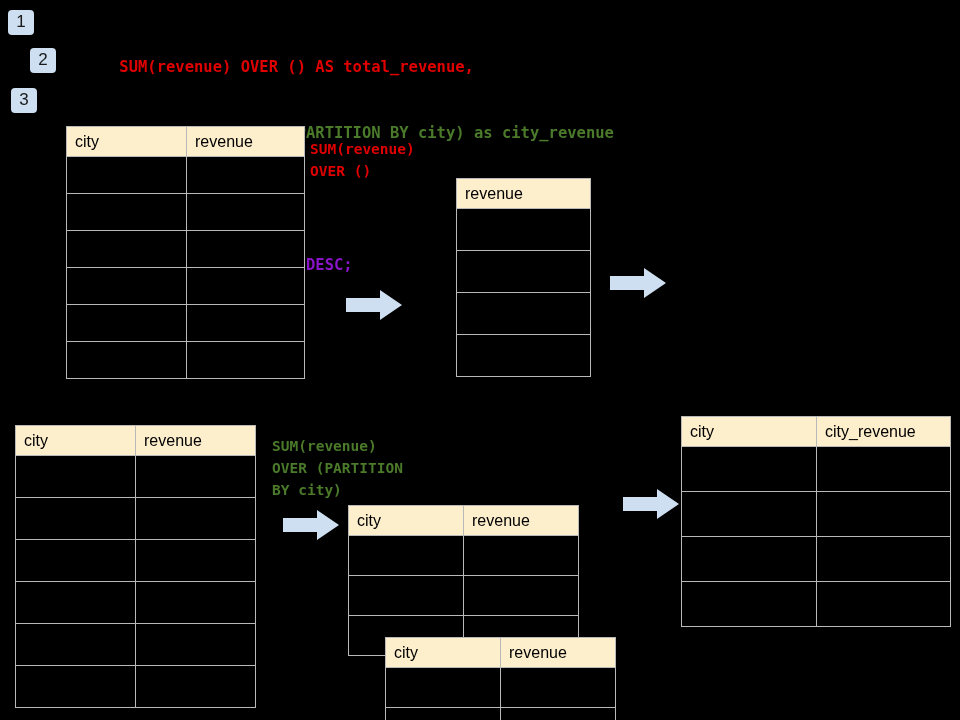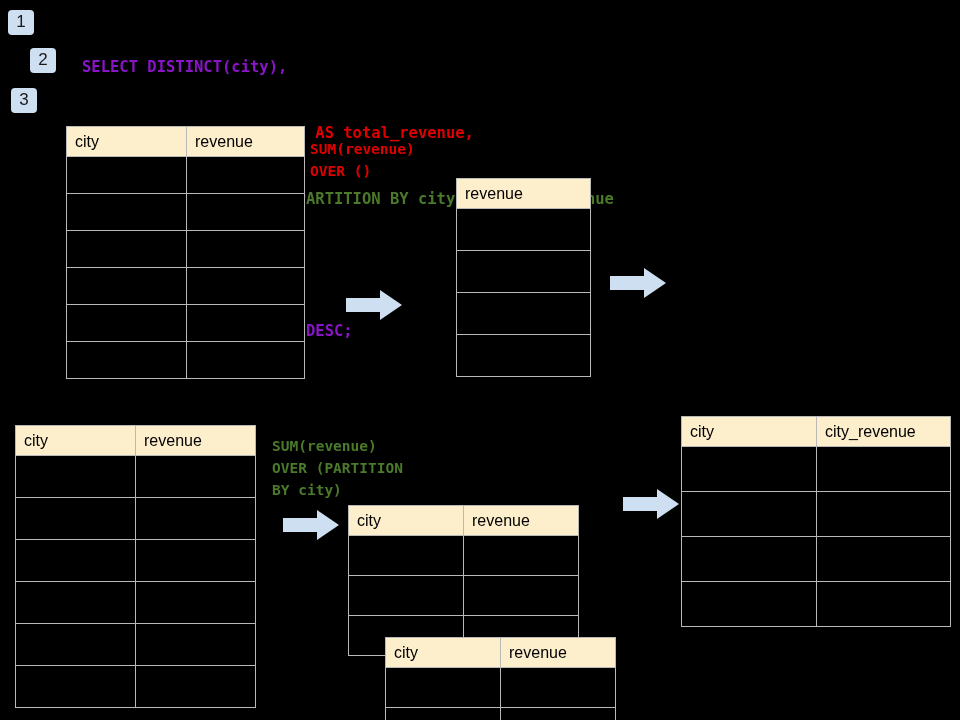--- a/index.html
+++ b/index.html
@@ -102,21 +102,20 @@
 </head>
 <body>
 
 <div id="canvas">
 
   <div class="badge" style="left:8px; top:10px;">1</div>
   <div class="badge" style="left:30px; top:48px;">2</div>
   <div class="badge" style="left:11px; top:88px;">3</div>
 
   <div class="sql" style="left:82px; top:12px;">
-    <div class="sql-line c-purple">SELECT DISTINCT(city),</div>
     <div class="sql-line c-red">    SUM(revenue) OVER () AS total_revenue,</div>
     <div class="sql-line c-green">    SUM(revenue) OVER (PARTITION BY city) as city_revenue</div>
     <div class="sql-line c-purple">  FROM rides</div>
     <div class="sql-line c-purple">  ORDER by city_revenue DESC;</div>
   </div>
 
 
   <div class="anno red" style="left:310px; top:138px;">SUM(revenue)
 OVER ()</div>
 

